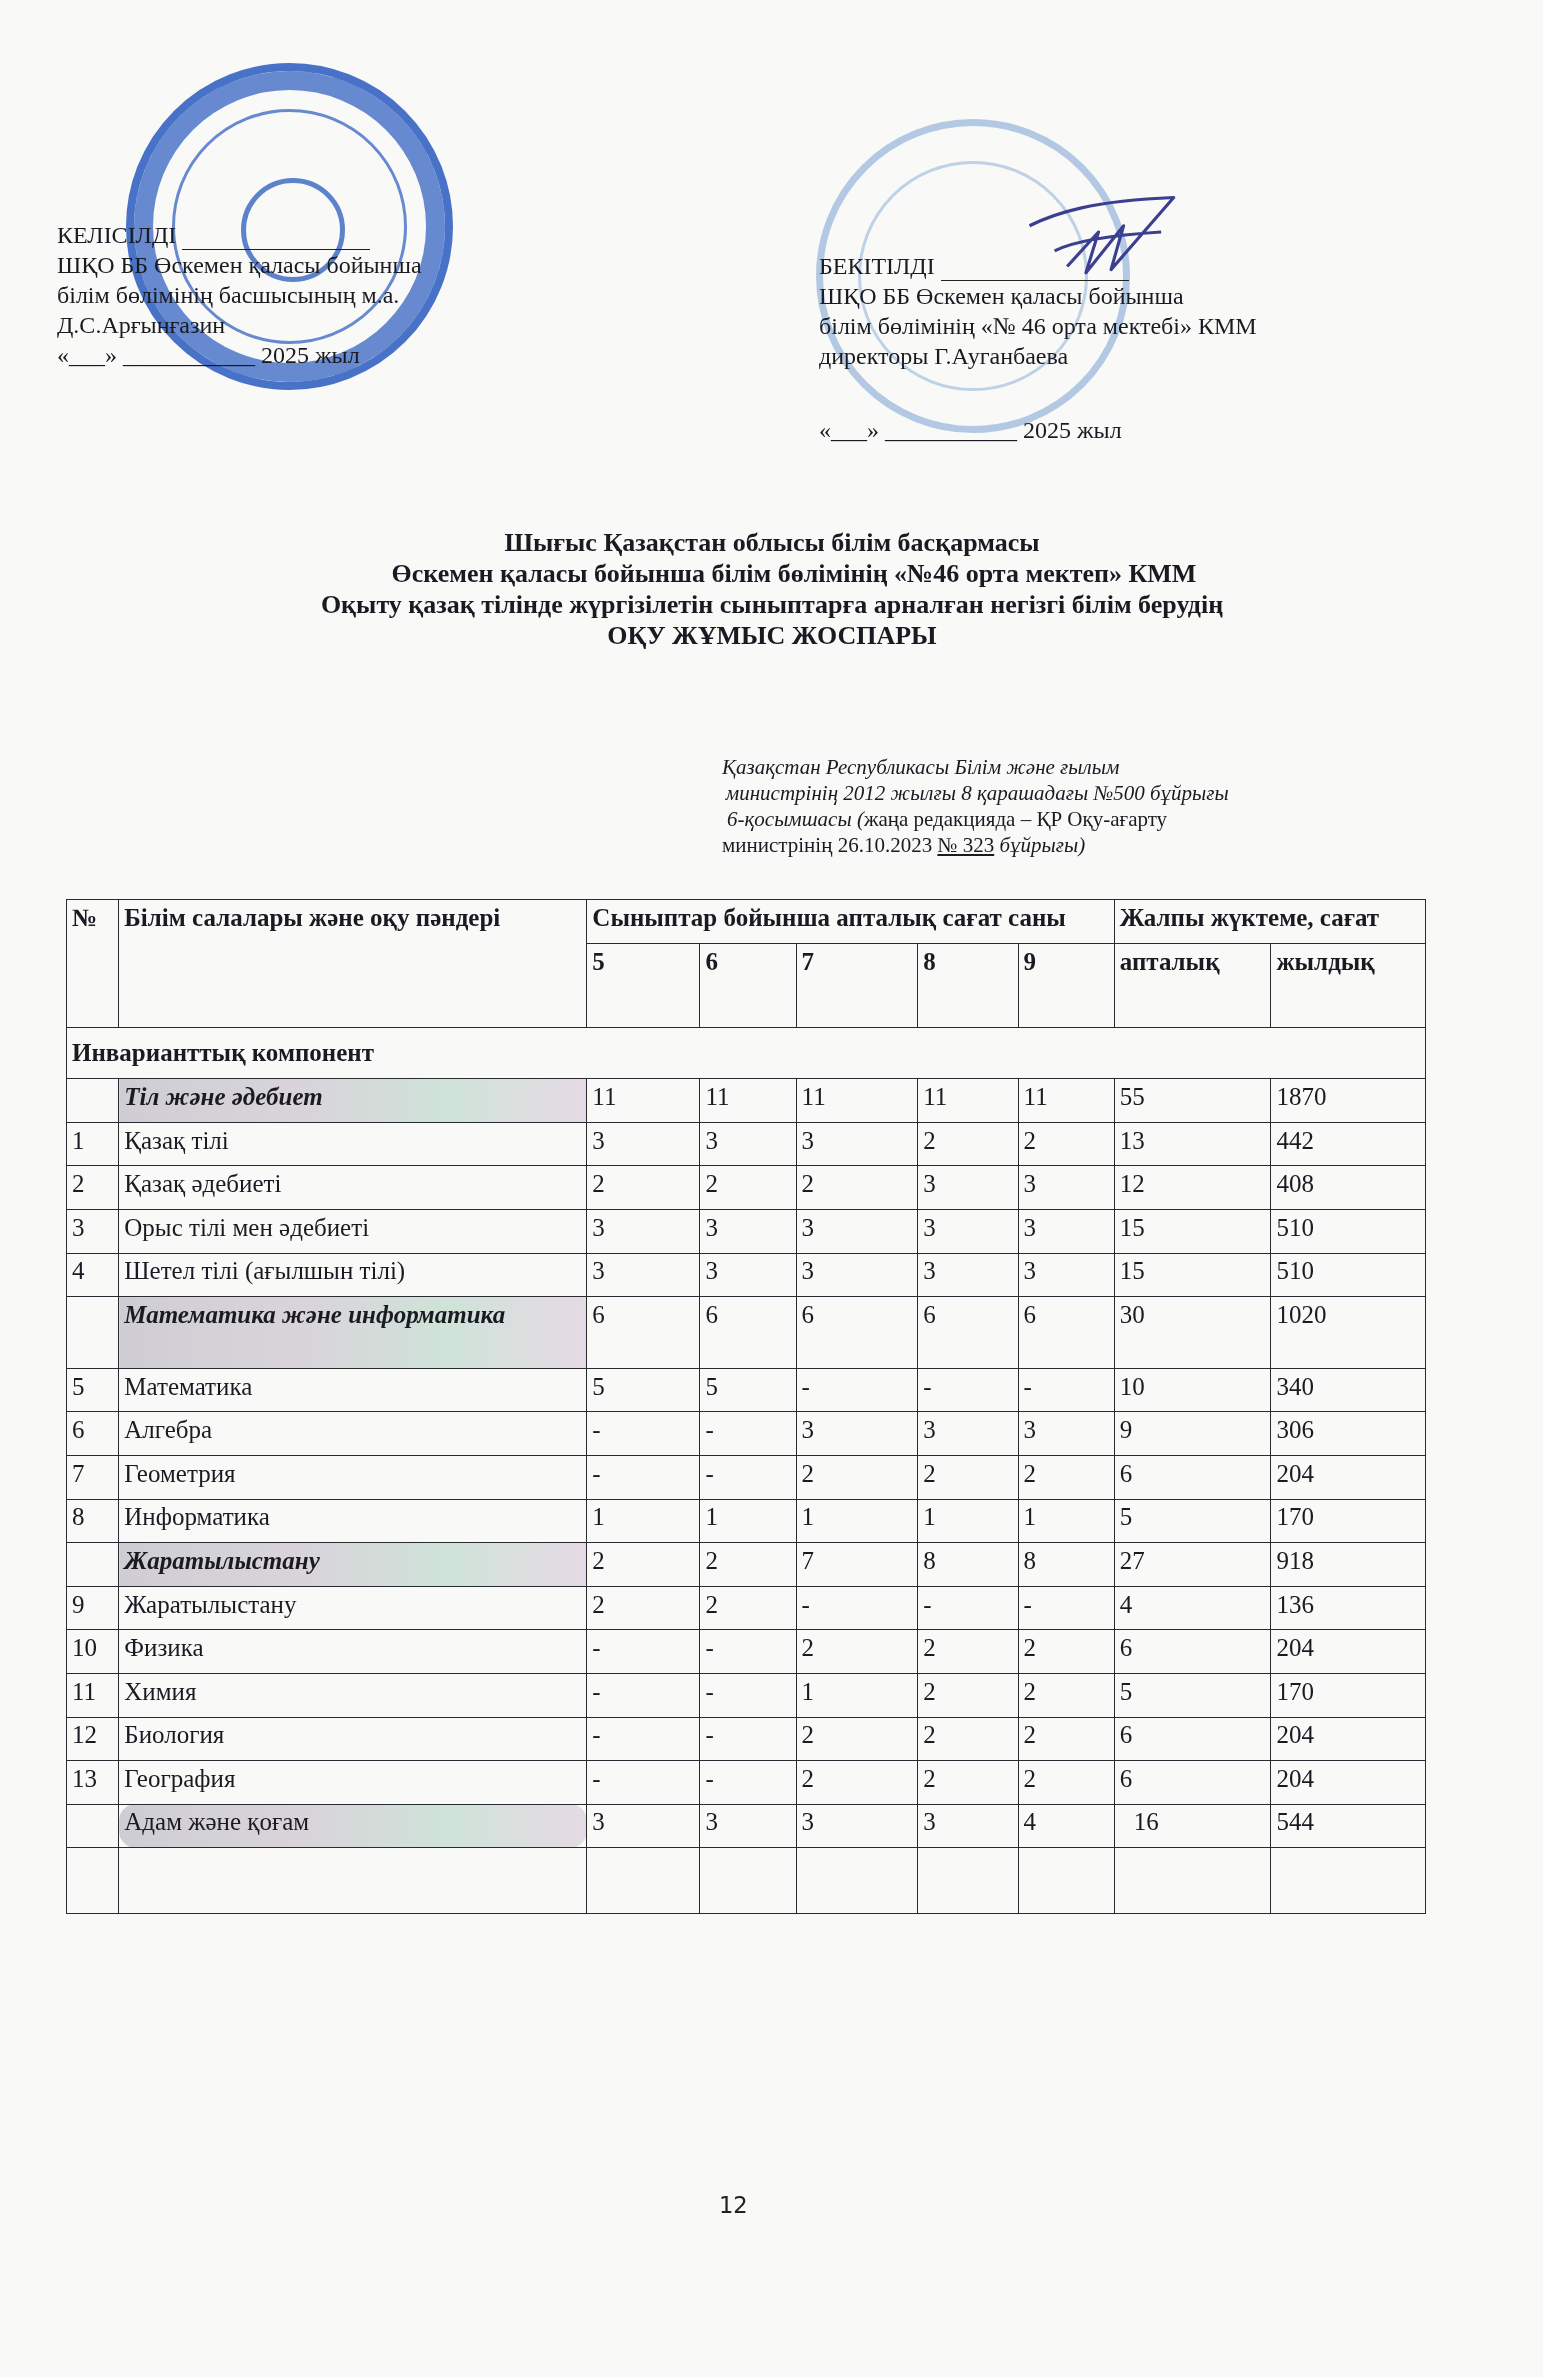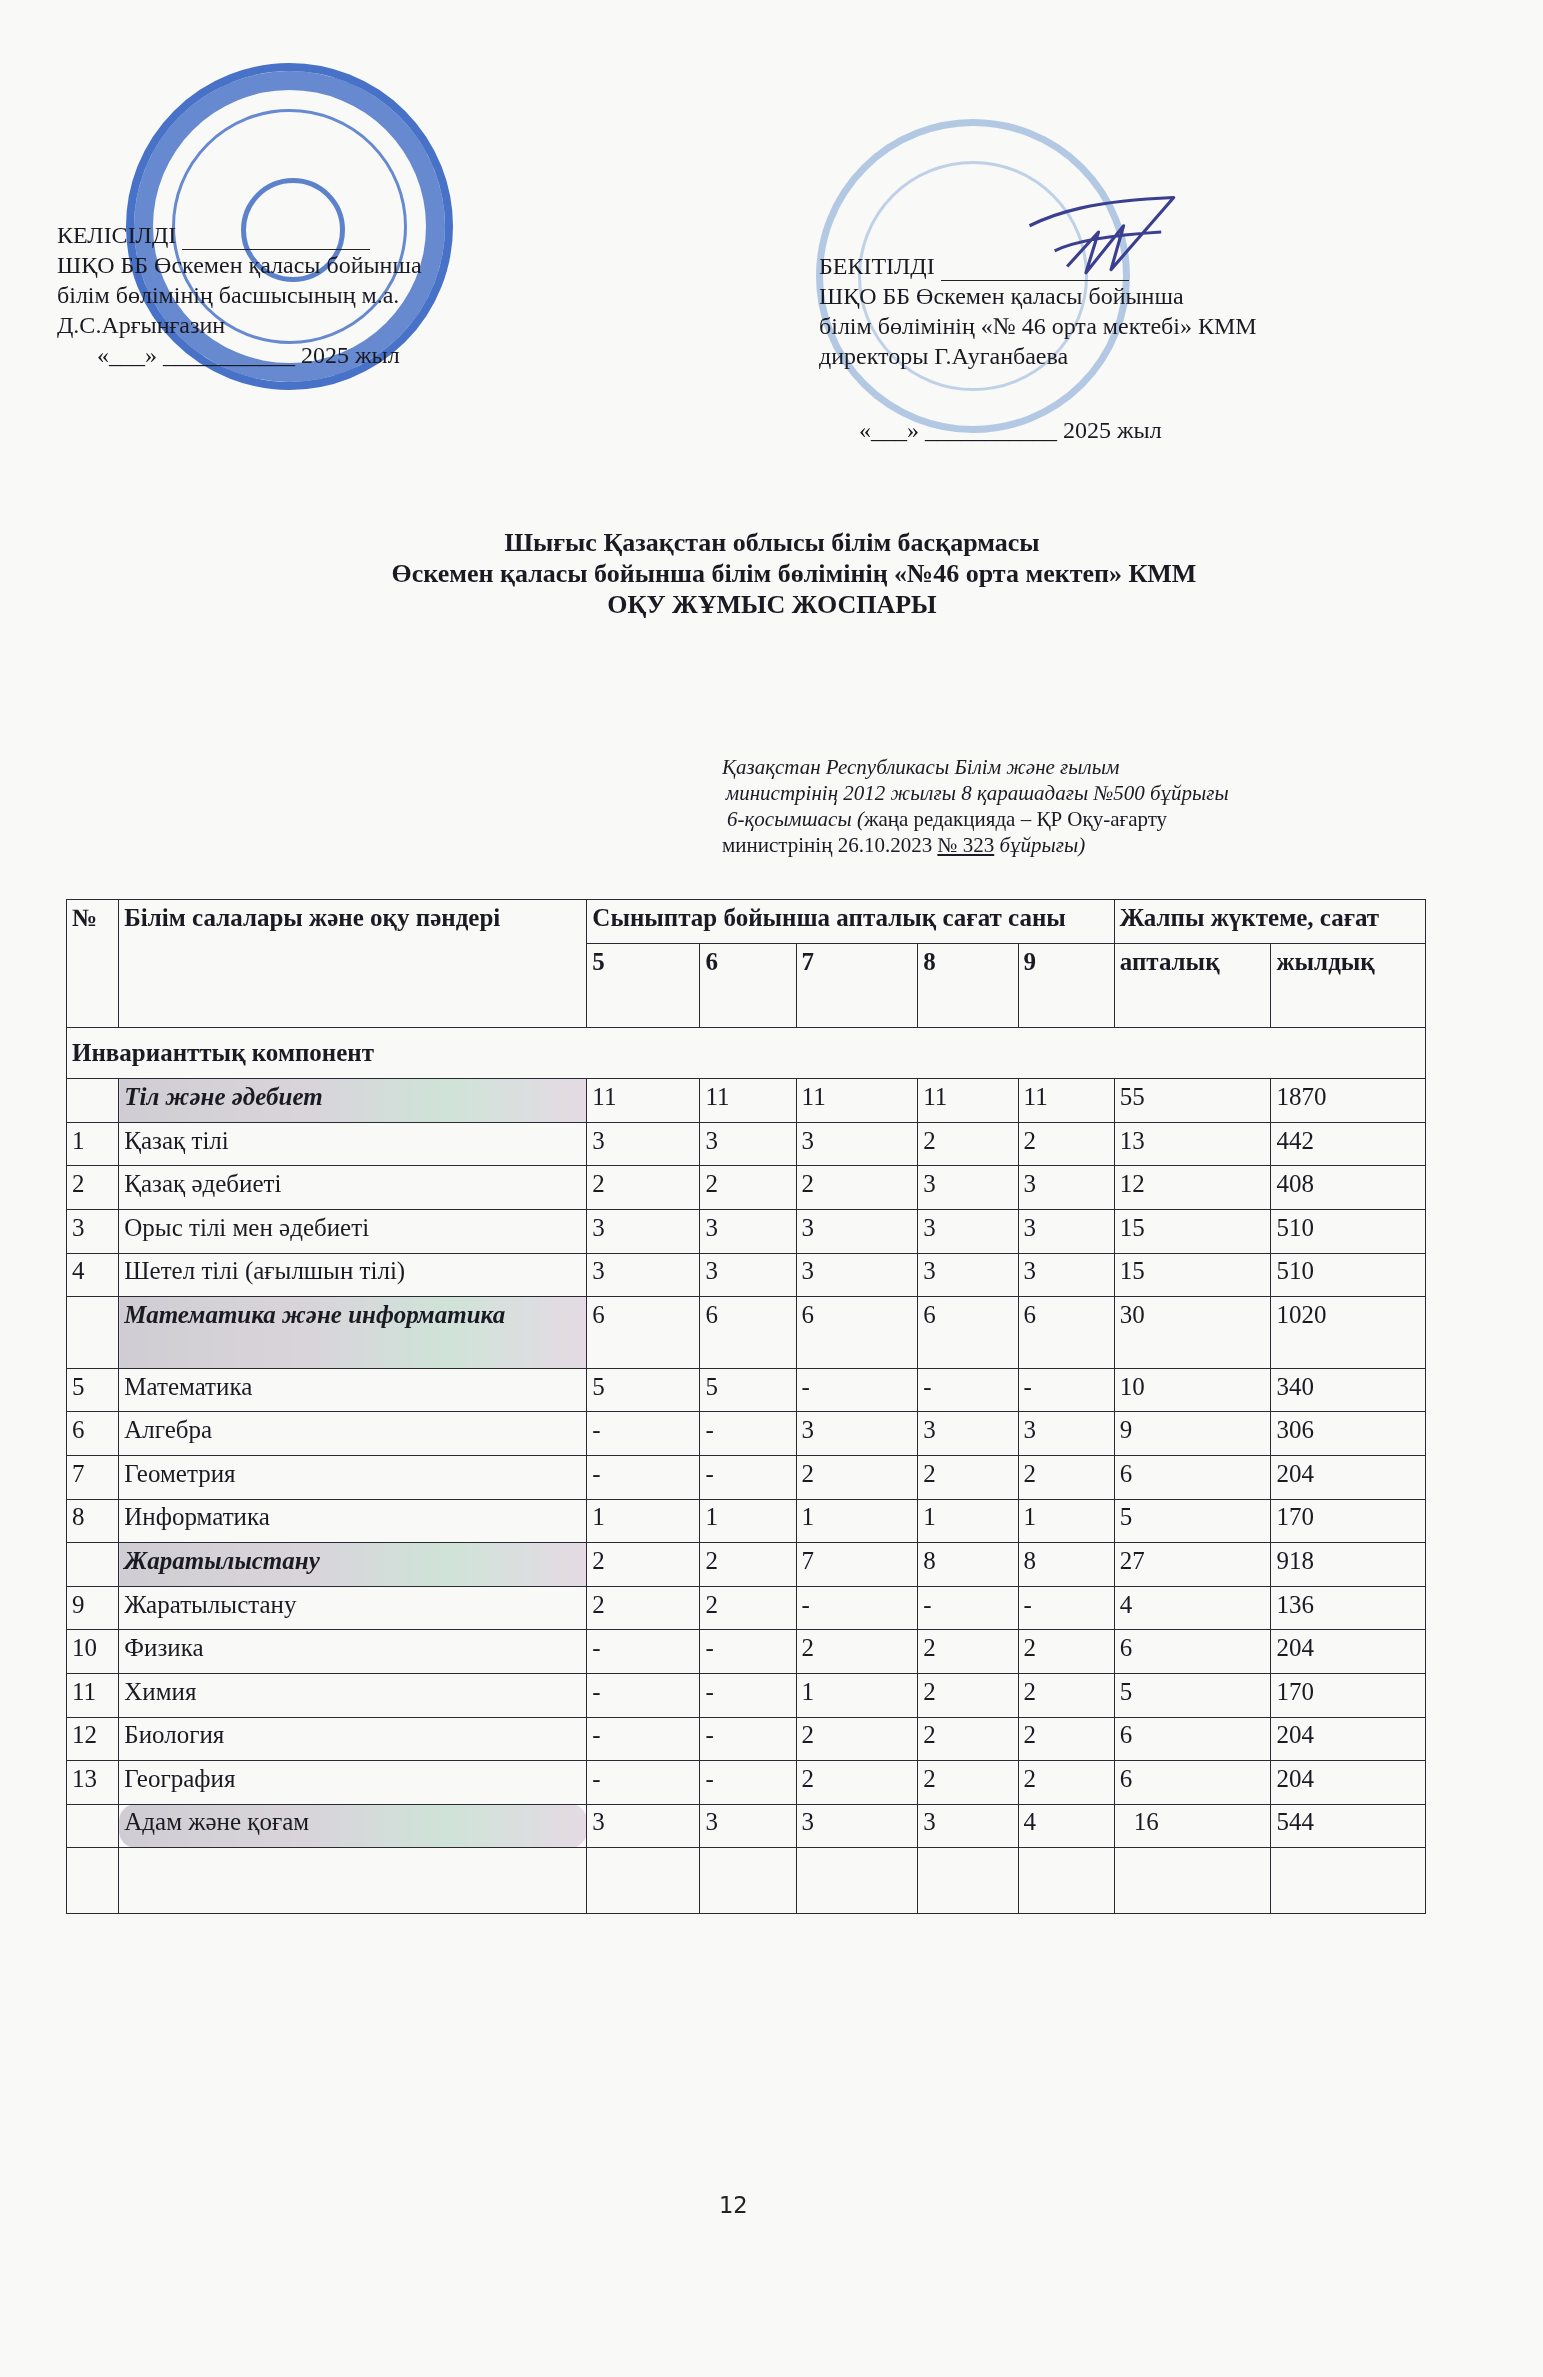--- a/index.html
+++ b/index.html
@@ -37,21 +37,21 @@
     }
     .signature {
       position: absolute; left: 1017px; top: 188px; width: 163px; height: 88px;
     }
     .approval {
       position: absolute; font-size: 24px; line-height: 30px;
     }
     .approval-left { left: 57px; top: 220px; }
     .approval-right { left: 819px; top: 251px; }
     .approval div { white-space: nowrap; }
-    .approval .date-line { margin-top: 0; margin-left: 40px; }
+    .approval .date-line { margin-top: 0; }
     .approval-right .date-line { margin-top: 44px; }
     .sig-line { display: inline-block; border-bottom: 1.3px solid #222; width: 188px; height: 20px; vertical-align: bottom; }
 
     .title-block {
       position: absolute; left: 0; right: 0; top: 527px;
       text-align: center; font-weight: bold; font-size: 26px; line-height: 31px;
     }
     .title-block div { white-space: nowrap; }
     .title-block .shift { padding-left: 44px; }
 
@@ -112,20 +112,21 @@
   <div><span>БЕКІТІЛДІ</span> <span class="sig-line"></span></div>
   <div>ШҚО ББ  Өскемен қаласы бойынша</div>
   <div>білім бөлімінің  «№ 46 орта мектебі» КММ</div>
   <div>директоры  Г.Ауганбаева</div>
   <div class="date-line">«___» ___________ 2025 жыл</div>
 </div>
 
 <div class="title-block">
   <div>Шығыс Қазақстан облысы білім басқармасы</div>
   <div class="shift">Өскемен қаласы бойынша білім бөлімінің «№46 орта мектеп» КММ</div>
+  <div>Оқыту қазақ тілінде жүргізілетін сыныптарға арналған негізгі білім берудің</div>
   <div>ОҚУ ЖҰМЫС ЖОСПАРЫ</div>
 </div>
 
 <div class="order-note">
   <div class="it">Қазақстан Республикасы Білім және ғылым</div>
   <div class="it" style="padding-left:3.8px">министрінің 2012 жылғы 8 қарашадағы №500 бұйрығы</div>
   <div style="padding-left:5px"><span class="it">6-қосымшасы (</span><span>жаңа редакцияда – ҚР Оқу-ағарту</span></div>
   <div><span>министрінің 26.10.2023 </span><span class="u">№ 323</span><span class="it">  бұйрығы)</span></div>
 </div>
 

